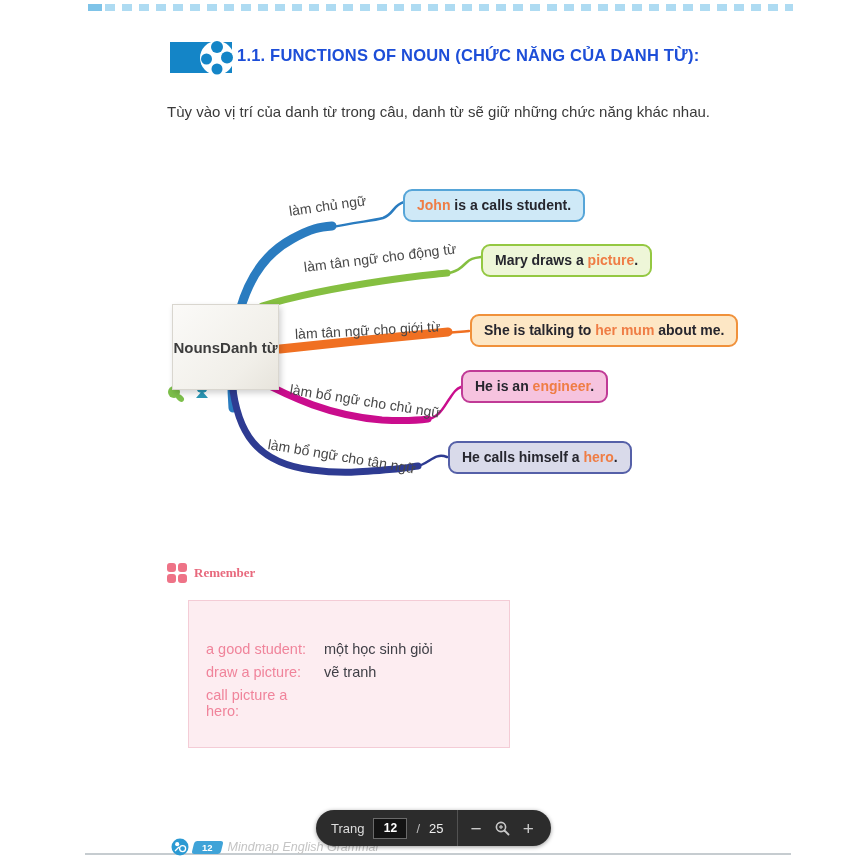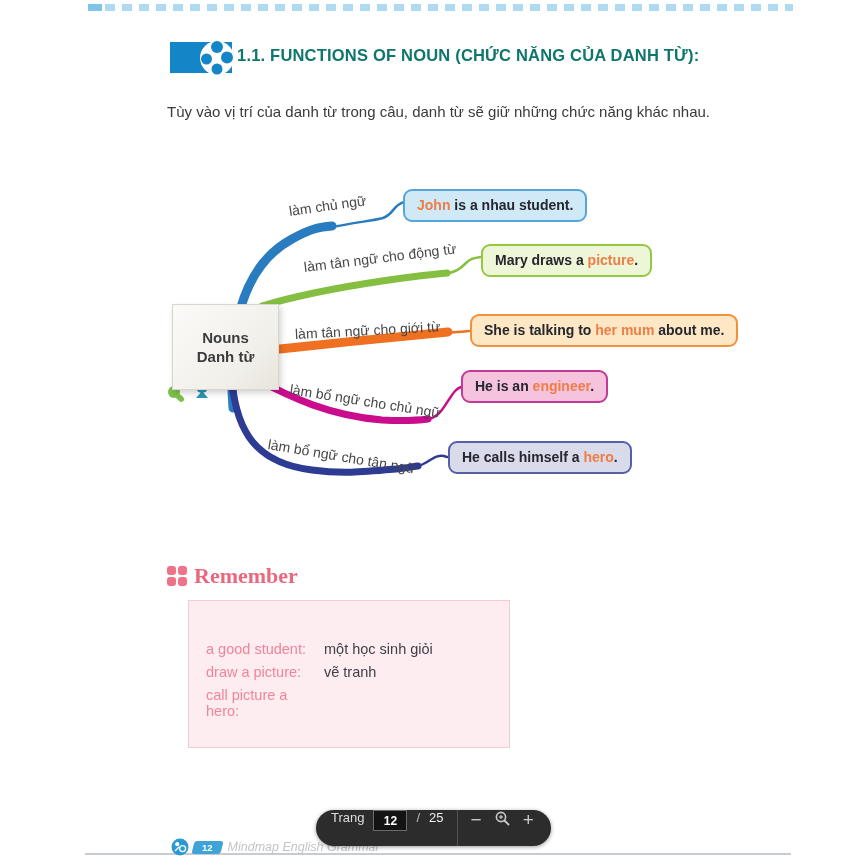--- a/index.html
+++ b/index.html
@@ -10,31 +10,31 @@
   
   .top-dashes { position:absolute; top:4px; left:88px; width:705px; height:7px;
     background:repeating-linear-gradient(90deg,#aedbf2 0 10px, transparent 10px 17px); }
   .top-dashes:before { content:""; position:absolute; left:0; top:0; width:14px; height:7px; background:#7ec3e8; }
 
   
   .hdr { position:absolute; top:40px; left:170px; height:36px; display:flex; align-items:center; }
   .hdr-rect { position:absolute; left:0; top:2px; width:62px; height:31px; background:#1485c7; }
   .hdr-cluster { position:absolute; left:26px; top:-3px; }
   .hdr-title { position:absolute; left:67px; top:6px; white-space:nowrap;
-    color:#0f766e; font-size:16.5px; font-weight:bold; letter-spacing:.2px; }
+    color:#1d4ed8; font-size:16.5px; font-weight:bold; letter-spacing:.2px; }
 
   .intro { position:absolute; top:103px; left:167px; width:620px;
     color:#3a3a3a; font-size:15px; }
 
   
   .mm-svg { position:absolute; left:0; top:0; width:857px; height:857px; z-index:1; pointer-events:none; }
   .note { position:absolute; left:172px; top:304px; width:107px; height:86px; z-index:2;
     background:linear-gradient(135deg,#fbfaf8 0%,#f1efe9 70%,#e7e4dc 100%);
     border:1px solid #d9d6cf; box-shadow:2px 3px 6px rgba(0,0,0,.18);
-    display:flex; flex-direction:column; align-items:center; justify-content:center; }
+    display:flex; flex-direction:row; align-items:center; justify-content:center; }
   .note .nl { font-weight:bold; font-size:15px; color:#3c3c3c; line-height:19px; }
 
   .mm-label { position:absolute; z-index:3; white-space:nowrap; color:#474747; font-size:14px;
     transform-origin:left center; }
   .lb1 { left:289px; top:203px; transform:rotate(-8deg); }
   .lb2 { left:304px; top:259px; transform:rotate(-7deg); }
   .lb3 { left:295px; top:326px; transform:rotate(-3deg); }
   .lb4 { left:290px; top:381px; transform:rotate(9deg); }
   .lb5 { left:268px; top:436px; transform:rotate(9.5deg); }
 
@@ -44,31 +44,31 @@
   .bx2 { left:481px; top:244px; background:#eef6d8; border-color:#94c842; }
   .bx3 { left:470px; top:314px; background:#fde7c5; border-color:#f0913b; }
   .bx4 { left:461px; top:370px; background:#f6c3df; border-color:#c03a96; }
   .bx5 { left:448px; top:441px; background:#d9daea; border-color:#5560a8; }
   .hl { color:#ef7d45; }
 
   
   .rem-head { position:absolute; left:167px; top:563px; display:flex; align-items:center; z-index:2;}
   .rem-flower { width:20px; height:20px; display:grid; grid-template-columns:9px 9px; gap:2px; margin-right:7px; }
   .rem-flower span { width:9px; height:9px; background:#ee7387; border-radius:3px; }
-  .rem-title { font-family:"Liberation Serif", serif; font-weight:bold; font-size:22px; color:#e8697d; }
+  .rem-title { font-family:"Liberation Serif", serif; font-weight:bold; font-size:13px; color:#e8697d; }
 
   .rem-box { position:absolute; left:188px; top:600px; width:322px; height:148px;
     background:#fdedf1; border:1px solid #f4ccd6; padding:40px 0 0 17px; z-index:2; }
   .rem-row { display:flex; margin-bottom:7px; font-size:14.5px; }
   .rem-term { width:118px; color:#f0849b; flex:none; }
   .rem-tr { color:#3f3f46; }
 
   
   .toolbar { position:absolute; left:316px; top:810px; height:36px; z-index:10;
-    background:#2c2c2c; border-radius:18px; display:flex; align-items:flex-start;
+    background:#2c2c2c; border-radius:18px; display:flex; align-items:center;
     padding:0 15px; box-shadow:0 1px 4px rgba(0,0,0,.4); }
   .tb-label { color:#dddddd; font-size:13px; margin-right:9px; }
   .tb-input { width:34px; height:21px; background:#131313; border:1px solid #6a6a6a;
     color:#ffffff; font-weight:bold; font-size:12px; text-align:center; margin-right:9px;
     font-family:"Liberation Sans", sans-serif; }
   .tb-slash { color:#bbbbbb; font-size:13px; margin-right:9px; }
   .tb-total { color:#eeeeee; font-size:13px; margin-right:13px; }
   .tb-div { width:1px; height:36px; background:#525252; margin-right:13px; }
   .tb-btn { background:none; border:none; color:#c9c9c9; cursor:pointer;
     font-size:19px; line-height:1; padding:0; margin-right:12px;
@@ -146,21 +146,21 @@
     <div class="nl">Nouns</div>
     <div class="nl">Danh từ</div>
   </div>
 
   <div class="mm-label lb1">làm chủ ngữ</div>
   <div class="mm-label lb2">làm tân ngữ cho động từ</div>
   <div class="mm-label lb3">làm tân ngữ cho giới từ</div>
   <div class="mm-label lb4">làm bổ ngữ cho chủ ngữ</div>
   <div class="mm-label lb5">làm bổ ngữ cho tân ngữ</div>
 
-  <div class="mm-box bx1"><span></span><span class="hl">John</span><span> is a nhau student.</span></div>
+  <div class="mm-box bx1"><span></span><span class="hl">John</span><span> is a calls student.</span></div>
   <div class="mm-box bx2"><span>Mary draws a </span><span class="hl">picture</span><span>.</span></div>
   <div class="mm-box bx3"><span>She is talking to </span><span class="hl">her mum</span><span> about me.</span></div>
   <div class="mm-box bx4"><span>He is an </span><span class="hl">engineer</span><span>.</span></div>
   <div class="mm-box bx5"><span>He calls himself a </span><span class="hl">hero</span><span>.</span></div>
 
   <div class="rem-head">
     <div class="rem-flower">
         <span></span>
         <span></span>
         <span></span>

